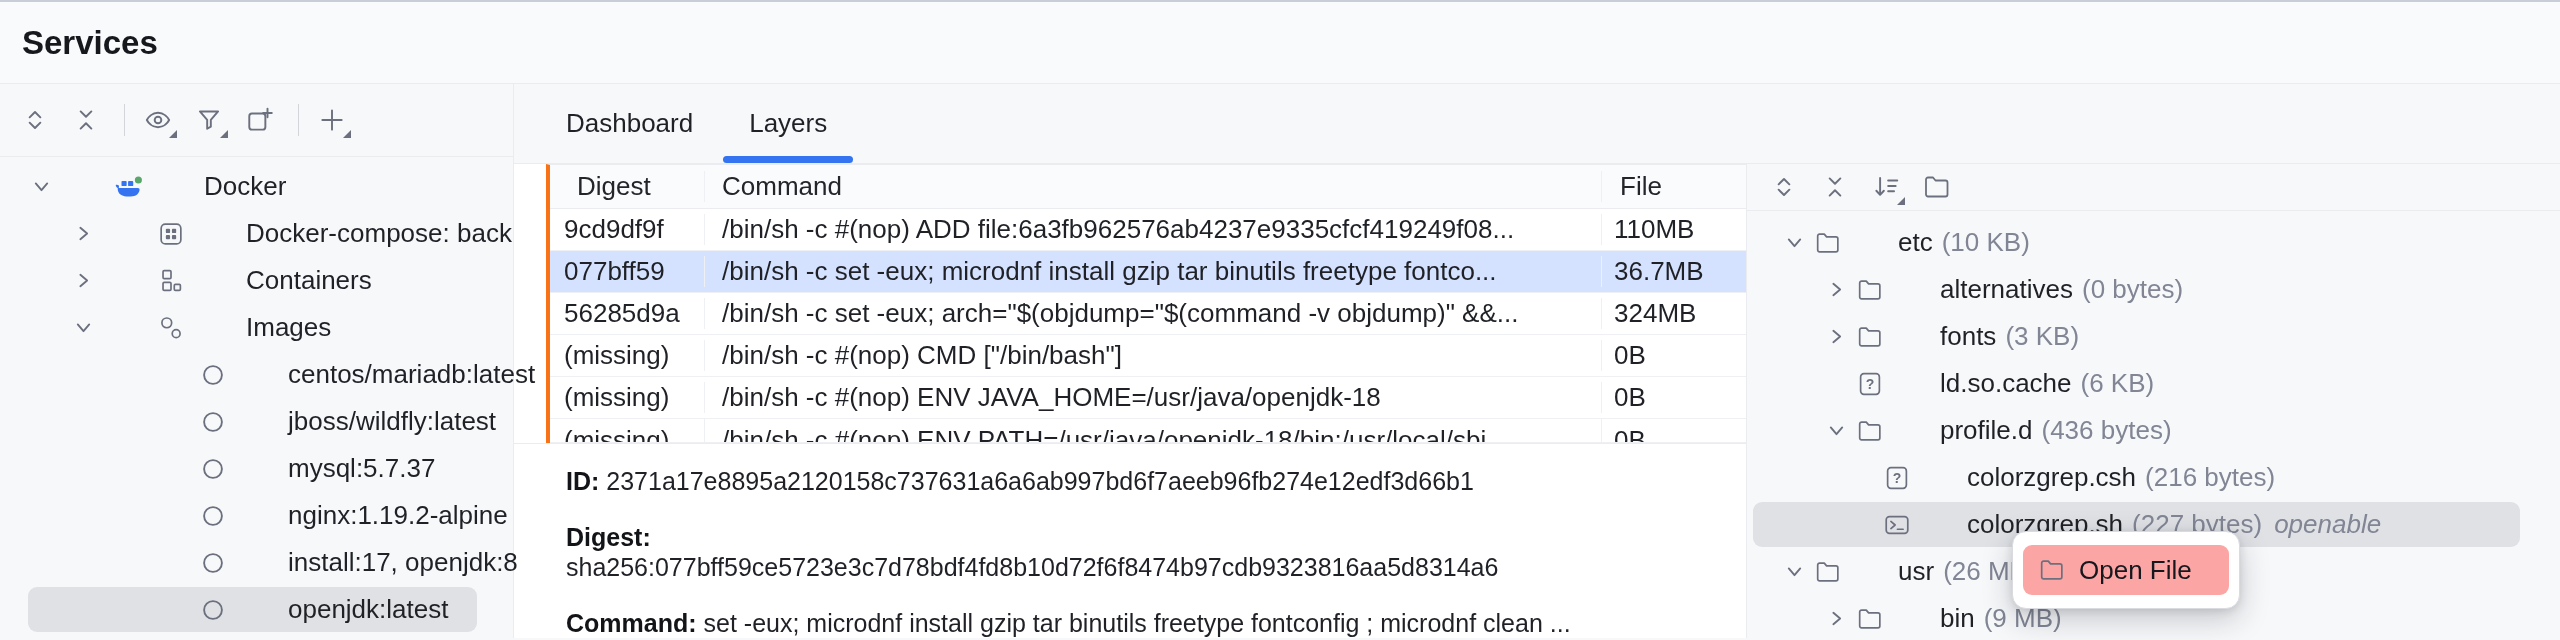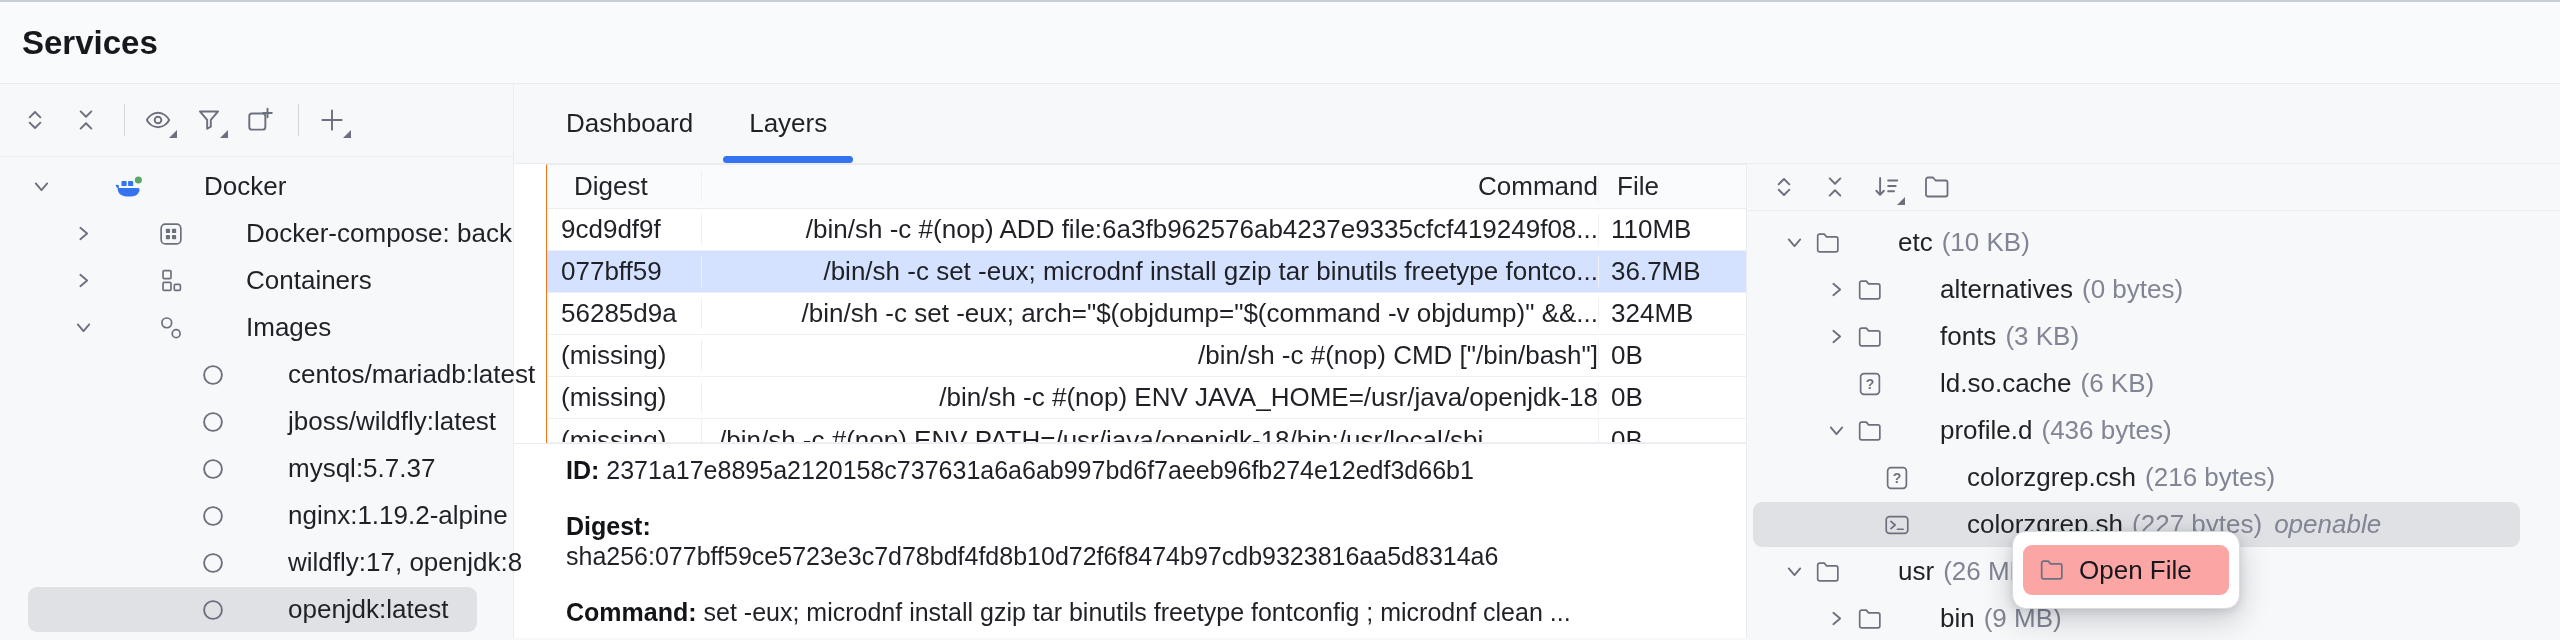--- a/index.html
+++ b/index.html
@@ -45,35 +45,35 @@
   
   .center-col { flex:1; display:flex; flex-direction:column; min-width:0; }
   .tabstrip { height:80px; border-bottom:1px solid #ebecf0; background:#f7f8fa; display:flex; align-items:stretch; padding-left:24px; }
   .tab { padding:0 28px; display:flex; align-items:center; position:relative; color:#1f2126; }
   .tab.active .underline { position:absolute; left:2px; right:2px; bottom:0; height:7px; border-radius:4px; background:#3574f0; }
 
   .content-row { flex:1; display:flex; min-height:0; }
 
   
   .table-panel { width:1233px; min-width:1233px; background:#ffffff; border-right:1px solid #ebecf0; display:flex; flex-direction:column; }
-  .ltable { margin-left:32px; border-left:1px solid #f97316; border-top:1px solid #ebecf0; }
+  .ltable { margin-left:32px; border-left:4px solid #f97316; border-top:1px solid #ebecf0; }
   .hrow, .drow { display:flex; align-items:center; }
   .hrow { height:44px; background:#fafbfc; border-bottom:1px solid #ebecf0; color:#23252b; }
   .drow { height:42px; border-bottom:1px solid #eef0f3; background:#ffffff; }
   .drow.sel { background:#d4e2ff; }
   .drow.clipped { height:24px; overflow:hidden; align-items:flex-start; }
   .drow.clipped .cell { height:42px; display:flex; align-items:center; }
   .cell { white-space:nowrap; overflow:hidden; flex:none; }
   .c-digest { width:155px; padding-left:14px; border-right:1px solid #eef0f3; }
-  .c-command { width:897px; padding-left:17px; border-right:1px solid #eef0f3;text-align:right; }
+  .c-command { width:897px; padding-left:17px; border-right:1px solid #eef0f3; }
   .c-size { width:131px; padding-left:12px; }
   .hrow .c-digest { padding-left:27px; }
   .hrow .c-size { padding-left:18px; }
 
-  .details { flex:1; background:#ffffff; border-top:1px solid #ebecf0; padding:11px 30px 0 52px; font-size:25px; overflow:hidden; }
+  .details { flex:1; background:#ffffff; border-top:1px solid #ebecf0; padding:22px 30px 0 52px; font-size:25px; overflow:hidden; }
   .dline { line-height:30px; white-space:nowrap; }
   .dlabel { font-weight:bold; color:#121418; }
   .dval { color:#1f2126; }
   .mt26 { margin-top:26px; }
 
   
   .files-panel { flex:1; background:#f7f8fa; display:flex; flex-direction:column; min-width:0; }
   .files-toolbar { height:54px; border-bottom:1px solid #ebecf0; display:flex; align-items:center; padding-left:14px; }
   .ftree { padding-top:8px; }
   .frow { height:47px; display:flex; align-items:center; position:relative; }
@@ -329,21 +329,21 @@
       </div>
       <div class="trow l2">
         <span class="chev">
             <svg class="i16">
               <use href="#sym-chev-right"></use>
             </svg>
           </span>
         <span class="ticon"><svg>
               <use href="#sym-circle"></use>
             </svg></span>
-        <span class="tlabel">wildfly:17, openjdk:8</span>
+        <span class="tlabel">install:17, openjdk:8</span>
       </div>
       <div class="trow l2 sel-gray">
         <span class="chev">
             <svg class="i16">
               <use href="#sym-chev-right"></use>
             </svg>
           </span>
         <span class="ticon"><svg>
               <use href="#sym-circle"></use>
             </svg></span>

